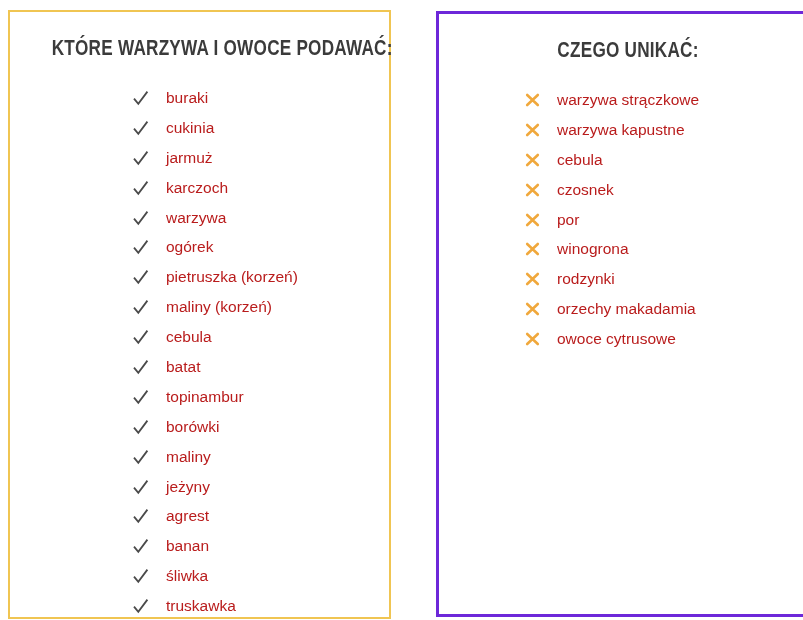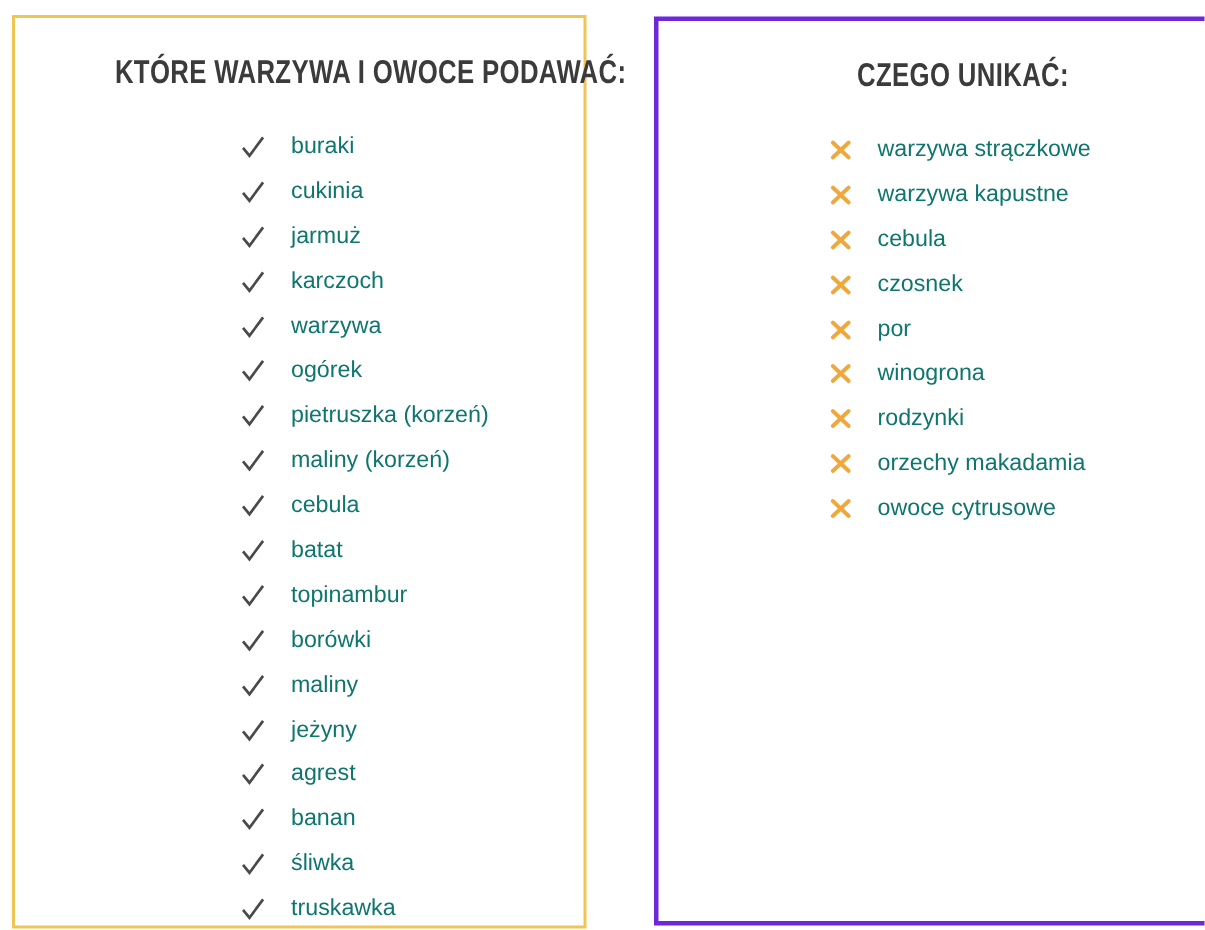--- a/index.html
+++ b/index.html
@@ -11,21 +11,20 @@
     position: relative;
     width: 803px;
     height: 620px;
     overflow: hidden;
     font-family: "Liberation Sans", sans-serif;
   }
   .panel {
     position: absolute;
     box-sizing: border-box;
     background: #ffffff;
-    padding-left: 28px;
   }
   .panel.allowed {
     left: 8px;
     top: 10px;
     width: 383px;
     height: 609px;
     border: 2px solid #f0c552;
   }
   .panel.avoid {
     left: 436px;
@@ -58,21 +57,21 @@
     align-items: center;
     height: 29.9px;
   }
   li.row svg {
     flex: 0 0 auto;
     margin-right: 17px;
     display: block;
   }
   .label {
     font-size: 15.5px;
-    color: #0f766e;
+    color: #b91c1c;
     white-space: nowrap;
   }
 </style>
 </head>
 <body>
 
 <section class="panel allowed">
   <h2>KTÓRE WARZYWA I OWOCE PODAWAĆ:</h2>
   <ul class="list">
 

